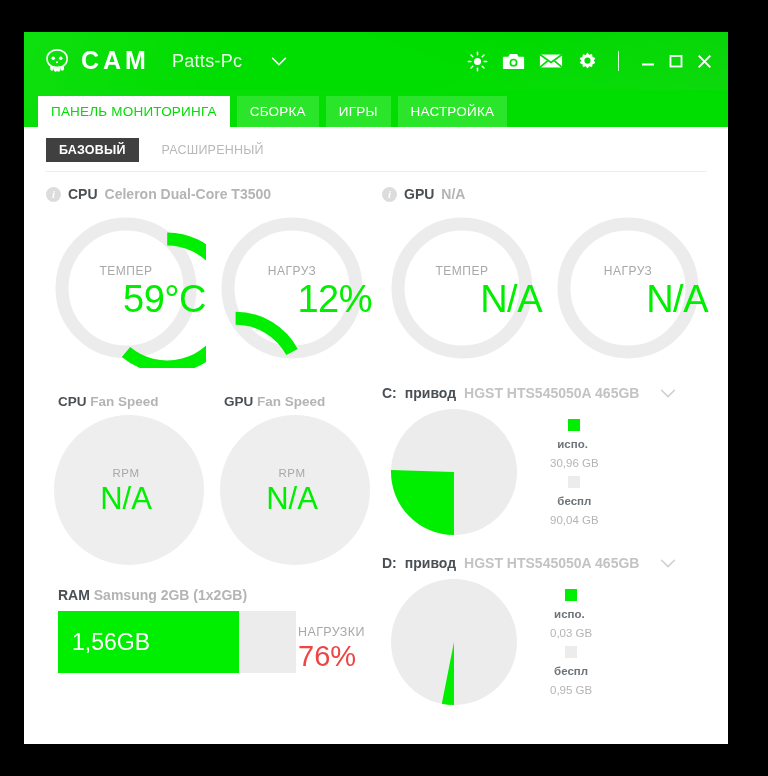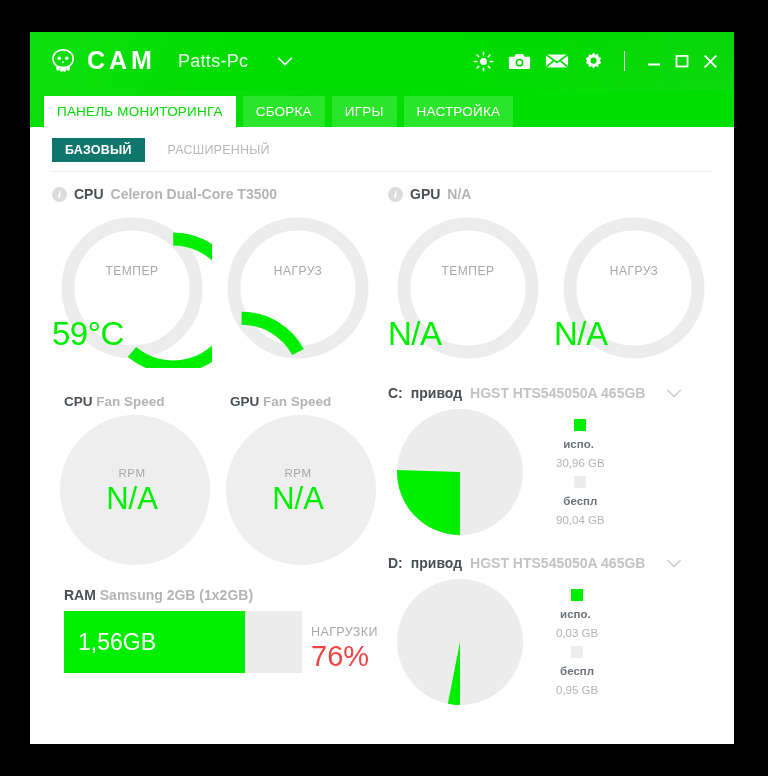--- a/index.html
+++ b/index.html
@@ -7,21 +7,21 @@
     padding: 0;
     background: #000000;
     width: 768px;
     height: 776px;
     overflow: hidden;
     font-family: "Liberation Sans", sans-serif;
   }
 
   #app-window {
     position: absolute;
-    left: 30px;
+    left: 24px;
     top: 32px;
     width: 704px;
     height: 712px;
     background: #ffffff;
     overflow: hidden;
   }
 
   
   .titlebar {
     position: relative;
@@ -130,21 +130,21 @@
   }
   .subtab {
     font-size: 12.5px;
     padding: 5px 13px;
     color: #b9b9b9;
     letter-spacing: 0.2px;
     cursor: pointer;
     white-space: nowrap;
   }
   .subtab.active {
-    background: #0f766e;
+    background: #404040;
     color: #ffffff;
     font-weight: bold;
   }
 
   .cols {
     display: flex;
   }
   .col-left { width: 330px; }
   .col-right { width: 330px; margin-left: 10px; }
 
@@ -192,25 +192,24 @@
     top: 56px;
     text-align: center;
     font-size: 12px;
     color: #a8a8a8;
     letter-spacing: 0.5px;
   }
   .gauge-value {
     position: absolute;
     left: 0; right: 0;
     top: 70px;
-    text-align: left;
-    font-size: 33px;
+    text-align: right;
+    font-size: 38px;
     color: #00ee00;
     letter-spacing: -0.5px;
-    margin-top: 37px;
   }
 
   
   .fan-row {
     display: flex;
     gap: 6px;
     margin-top: 6px;
   }
   .fan {
     position: relative;
@@ -278,21 +277,21 @@
   }
   .ram-amount {
     position: absolute;
     left: 14px;
     top: 50%;
     transform: translateY(-50%);
     color: #ffffff;
     font-size: 23px;
   }
   .ram-side {
-    margin-left: 9px;
+    margin-left: 2px;
     display: flex;
     flex-direction: column;
     justify-content: center;
   }
   .ram-side-label {
     font-size: 12.5px;
     color: #a8a8a8;
     letter-spacing: 0.4px;
   }
   .ram-side-value {
@@ -455,20 +454,21 @@
             <div class="gauge-label">ТЕМПЕР</div>
             <div class="gauge-value">59°C</div>
           </div>
 
           <div class="gauge">
             <svg width="160" height="160" viewBox="0 0 160 160">
               <circle cx="80" cy="80" r="64" fill="none" stroke="#ececec" stroke-width="13"></circle>
               <path d="M 80 144 A 64 64 0 0 0 23.6 110.2" fill="none" stroke="#00ee00" stroke-width="13"></path>
             </svg>
             <div class="gauge-label">НАГРУЗ</div>
+            <div class="gauge-value">12%</div>
           </div>
         </div>
 
         <div class="sub-headrow">
           <div class="sub-head">
             <span class="sh-key">CPU</span>
             <span class="sh-val">Fan Speed</span>
           </div>
           <div class="sub-head">
             <span class="sh-key">GPU</span>

